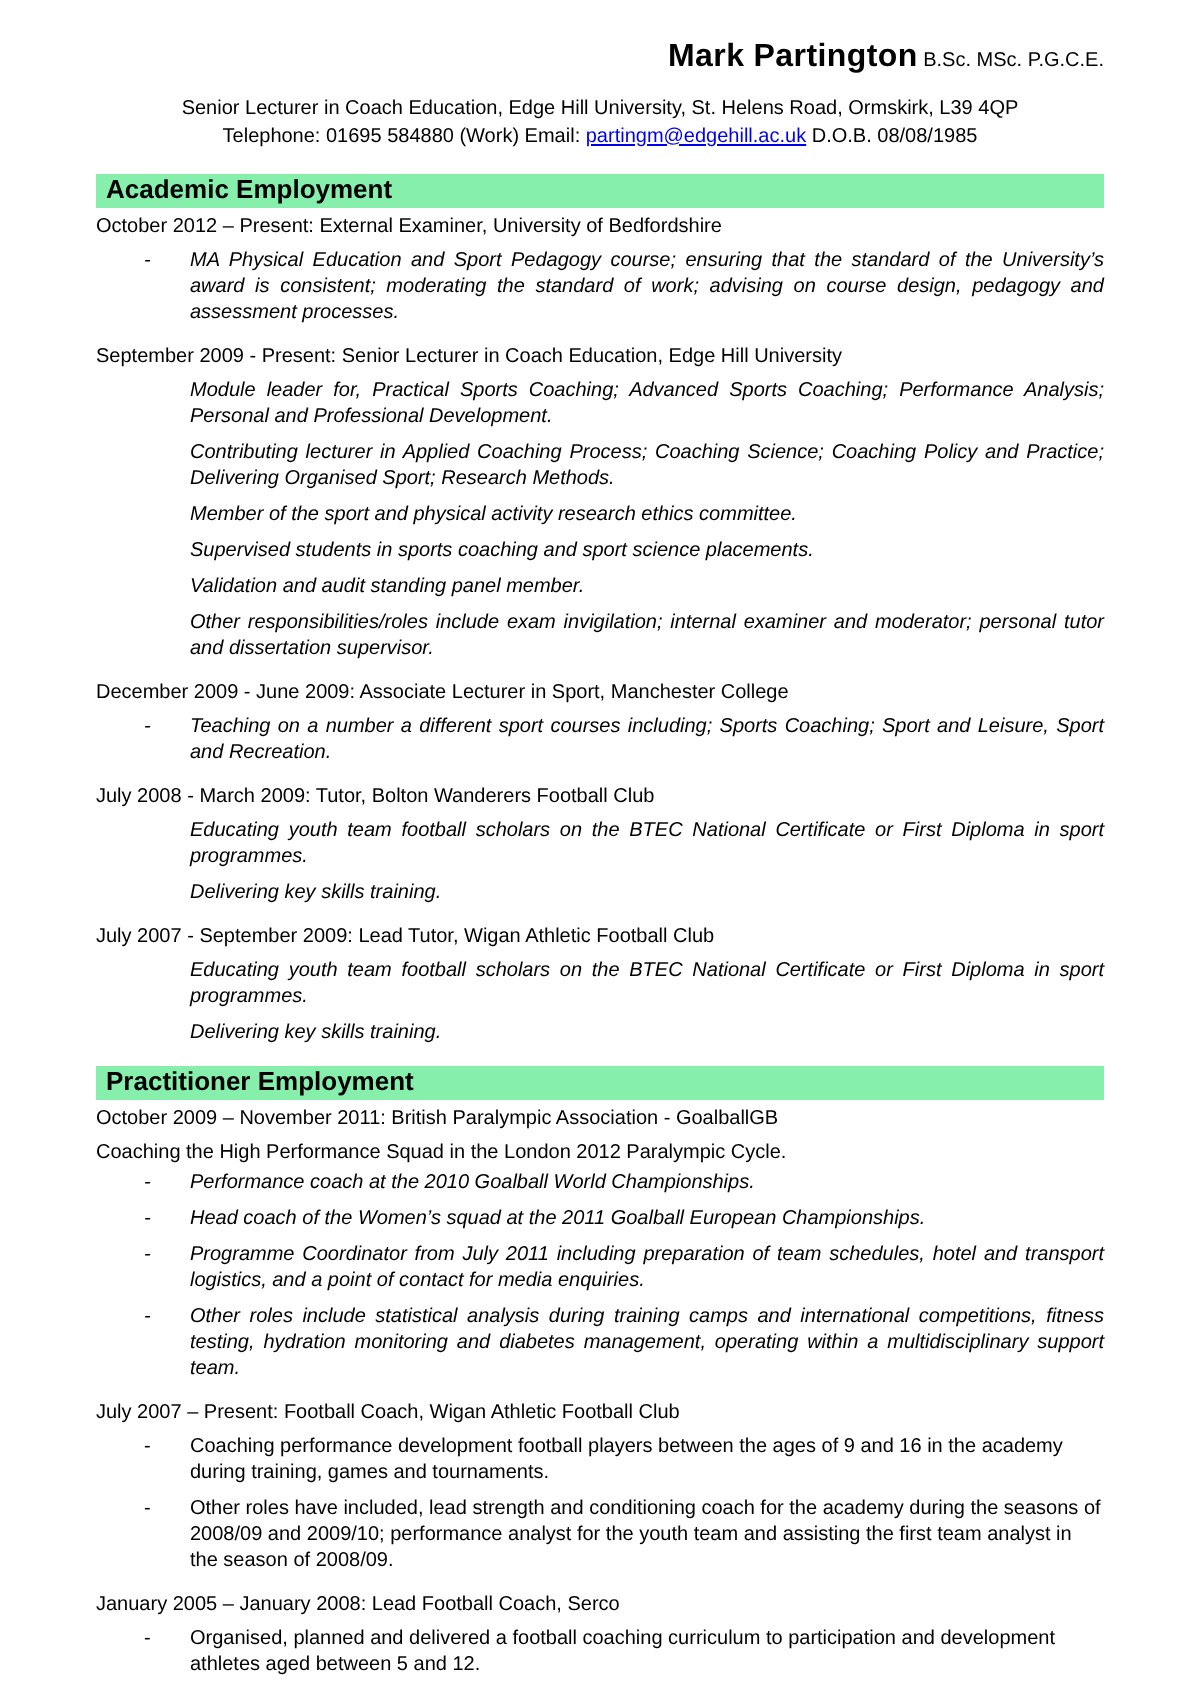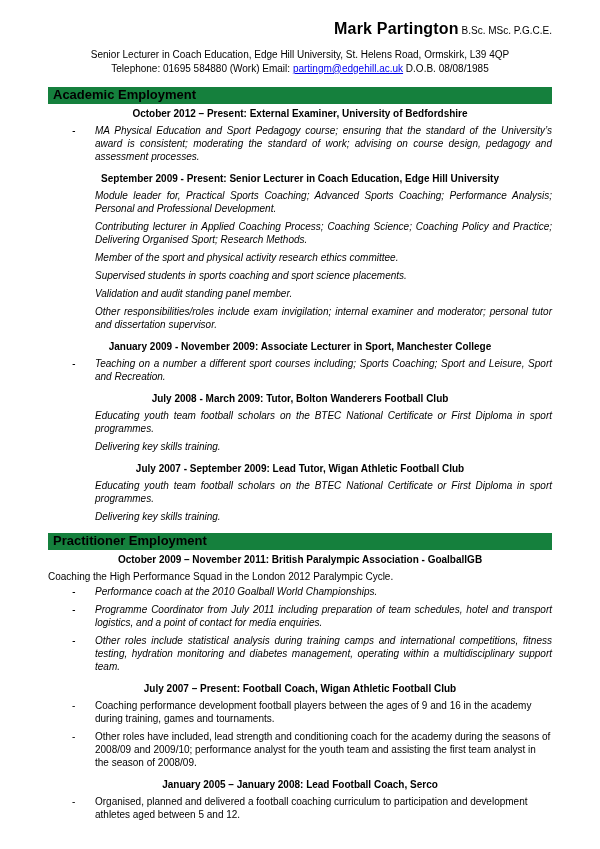--- a/index.html
+++ b/index.html
@@ -14,33 +14,33 @@
 
   
   .name-line { text-align: right; margin-bottom: 11px; }
   .name { font-size: 16px; font-weight: bold; letter-spacing: 0.2px; }
   .creds { font-size: 10px; }
   .contact { text-align: center; line-height: 13.5px; }
   .email { color: #0000ee; text-decoration: underline; cursor: pointer; }
 
   
   .section-bar {
-    background: #15803d;
+    background: #86efac;
     font-size: 13px;
     font-weight: bold;
     line-height: 16px;
     padding: 0 0 1px 5px;
     margin-top: 10px;
     margin-bottom: 3px;
   }
   .section-bar.first { margin-top: 12px; }
 
   
   .role { margin-bottom: 9px; }
-  .role-heading { font-weight: bold; margin-bottom: 4px; text-align: center; }
+  .role-heading { font-weight: normal; margin-bottom: 4px; }
   .intro { margin-bottom: 2px; }
   .bullet { position: relative; padding-left: 47px; margin-bottom: 5px; }
   .bullet:last-child { margin-bottom: 0; }
   .justify .bullet { text-align: justify; font-style: italic; }
   .dash-mark { position: absolute; left: 24px; top: 0; }
   .dash-mark::before { content: "-"; }
 </style>
 </head>
 <body>
 
@@ -72,21 +72,21 @@
       <div class="bullet"><span>Module leader for, Practical Sports Coaching; Advanced Sports Coaching; Performance Analysis; Personal and Professional Development.</span></div>
       <div class="bullet"><span>Contributing lecturer in Applied Coaching Process; Coaching Science; Coaching Policy and Practice; Delivering Organised Sport; Research Methods.</span></div>
       <div class="bullet"><span>Member of the sport and physical activity research ethics committee.</span></div>
       <div class="bullet"><span>Supervised students in sports coaching and sport science placements.</span></div>
       <div class="bullet"><span>Validation and audit standing panel member.</span></div>
       <div class="bullet"><span>Other responsibilities/roles include exam invigilation; internal examiner and moderator; personal tutor and dissertation supervisor.</span></div>
     </div>
   </div>
 
   <div class="role">
-    <div class="role-heading">January 2009 - November 2009: Associate Lecturer in Sport, Manchester College</div>
+    <div class="role-heading">December 2009 - June 2009: Associate Lecturer in Sport, Manchester College</div>
     <div class="justify">
       <div class="bullet"><span class="dash-mark"></span><span>Teaching on a number a different sport courses including; Sports Coaching; Sport and Leisure, Sport and Recreation.</span></div>
     </div>
   </div>
 
   <div class="role">
     <div class="role-heading">July 2008 - March 2009: Tutor, Bolton Wanderers Football Club</div>
     <div class="justify">
       <div class="bullet"><span>Educating youth team football scholars on the BTEC National Certificate or First Diploma in sport programmes.</span></div>
       <div class="bullet"><span>Delivering key skills training.</span></div>
@@ -103,20 +103,21 @@
 
   <div class="section-bar">
     <span>Practitioner Employment</span>
   </div>
 
   <div class="role">
     <div class="role-heading">October 2009 – November 2011: British Paralympic Association - GoalballGB</div>
     <div class="intro">Coaching the High Performance Squad in the London 2012 Paralympic Cycle.</div>
     <div class="justify">
       <div class="bullet"><span class="dash-mark"></span><span>Performance coach at the 2010 Goalball World Championships.</span></div>
+      <div class="bullet"><span class="dash-mark"></span><span>Head coach of the Women’s squad at the 2011 Goalball European Championships.</span></div>
       <div class="bullet"><span class="dash-mark"></span><span>Programme Coordinator from July 2011 including preparation of team schedules, hotel and transport logistics, and a point of contact for media enquiries.</span></div>
       <div class="bullet"><span class="dash-mark"></span><span>Other roles include statistical analysis during training camps and international competitions, fitness testing, hydration monitoring and diabetes management, operating within a multidisciplinary support team.</span></div>
     </div>
   </div>
 
   <div class="role">
     <div class="role-heading">July 2007 – Present: Football Coach, Wigan Athletic Football Club</div>
     <div>
       <div class="bullet"><span class="dash-mark"></span><span>Coaching performance development football players between the ages of 9 and 16 in the academy during training, games and tournaments.</span></div>
       <div class="bullet"><span class="dash-mark"></span><span>Other roles have included, lead strength and conditioning coach for the academy during the seasons of 2008/09 and 2009/10; performance analyst for the youth team and assisting the first team analyst in the season of 2008/09.</span></div>

